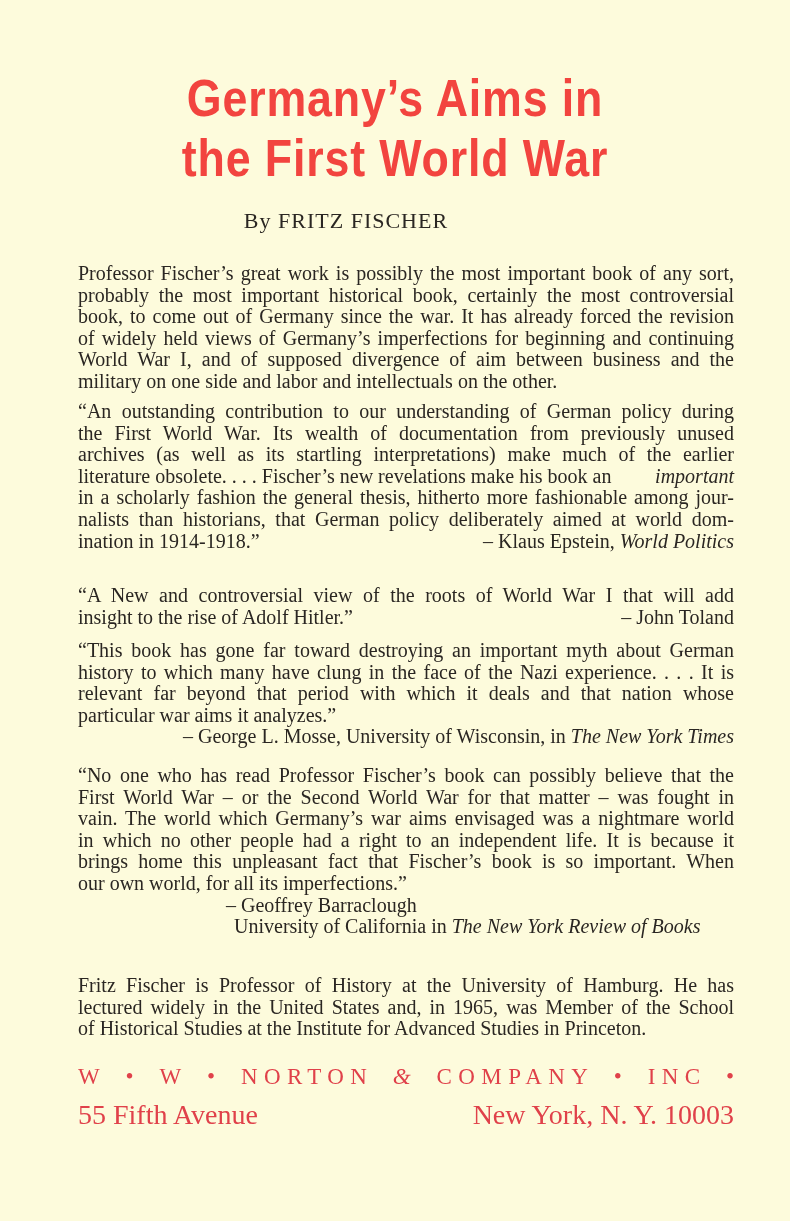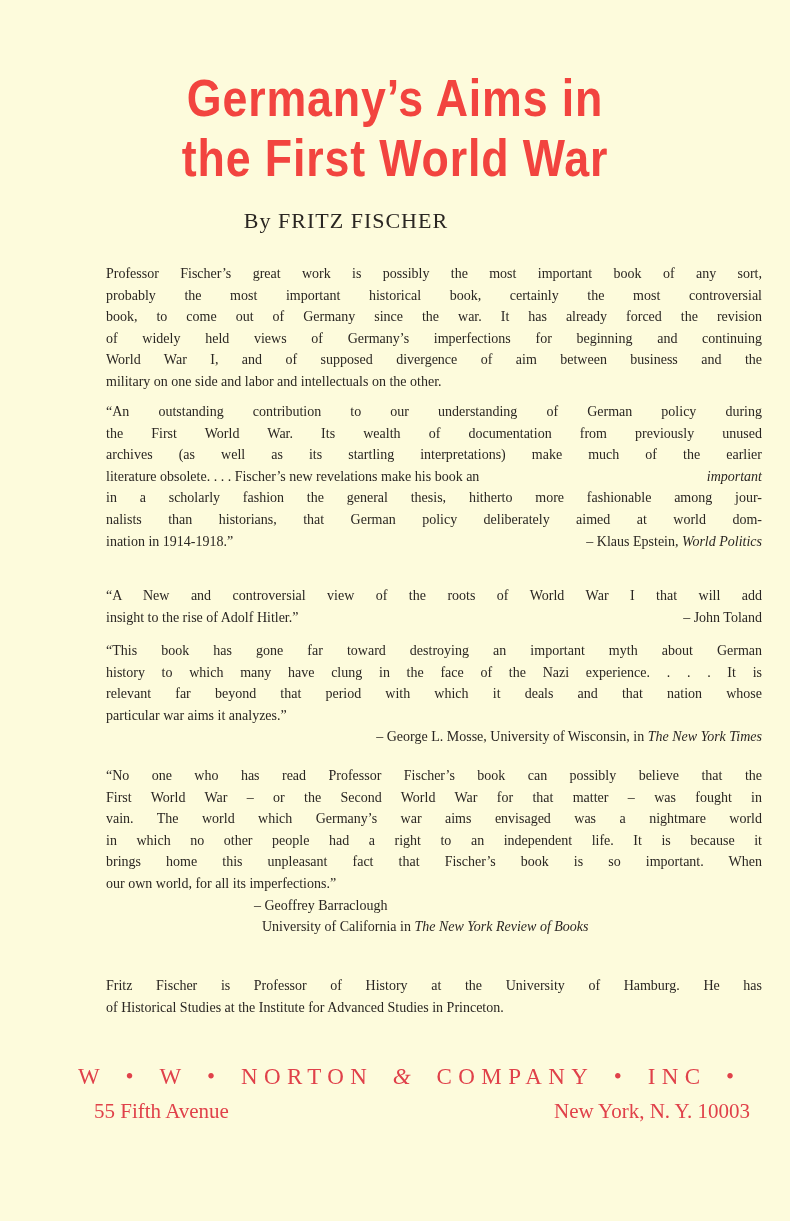--- a/index.html
+++ b/index.html
@@ -22,43 +22,42 @@
     transform-origin: 50% 50%;
   }
   .title.l1 { top: 68px; }
   .title.l2 { top: 128px; }
   .byline {
     position: absolute; top: 208px; left: 0; width: 692px; text-align: center;
     font-size: 22px; letter-spacing: 1px; color: #2a2622;
   }
   .para {
     position: absolute; left: 78px; width: 656px;
-    font-size: 14px; line-height: 21.6px;
+    font-size: 20px; line-height: 21.6px;
     text-align: justify;
     color: #2a2622;
-    margin-left: 28px;
   }
   .para .line { display: block; text-align: justify; text-align-last: justify; white-space: nowrap; }
   .para .line.last { text-align-last: left; }
   .row { display: flex; justify-content: space-between; white-space: nowrap; }
   .attr-right { text-align: right; display: block; }
   .attr-indent { display: block; padding-left: 148px; }
   .attr-indent2 { display: block; padding-left: 156px; }
   em { font-style: italic; }
   .pub {
     position: absolute; left: 78px; width: 656px;
     color: #e0414a;
   }
   .pub-line1 {
     top: 1064px; font-size: 23px; letter-spacing: 6.4px;
     display: flex; justify-content: space-between; white-space: nowrap;
   }
   .pub-line2 {
-    top: 1099px; font-size: 21px;
-    display: flex; justify-content: space-between; white-space: nowrap; margin-left: 16px;
+    top: 1099px; font-size: 28px;
+    display: flex; justify-content: space-between; white-space: nowrap;
   }
 </style>
 </head>
 <body>
 
 <div class="page">
 
   <div class="title l1">Germany’s Aims in</div>
   <div class="title l2">the First World War</div>
   <div class="byline">By FRITZ FISCHER</div>
@@ -110,20 +109,21 @@
     <span class="line">vain. The world which Germany’s war aims envisaged was a nightmare world</span>
     <span class="line">in which no other people had a right to an independent life. It is because it</span>
     <span class="line">brings home this unpleasant fact that Fischer’s book is so important. When</span>
     <span class="line last">our own world, for all its imperfections.”</span>
     <span class="attr-indent">– Geoffrey Barraclough</span>
     <span class="attr-indent2"><span>University of California in</span> <em>The New York Review of Books</em></span>
   </div>
 
   <div class="para" style="top:975px;">
     <span class="line">Fritz Fischer is Professor of History at the University of Hamburg. He has</span>
+    <span class="line">lectured widely in the United States and, in 1965, was Member of the School</span>
     <span class="line last">of Historical Studies at the Institute for Advanced Studies in Princeton.</span>
   </div>
 
   <div class="pub pub-line1">
     <span>W</span>
     <span>•</span>
     <span>W</span>
     <span>•</span>
     <span>NORTON</span>
     <span style="font-style:italic;">&amp;</span>

